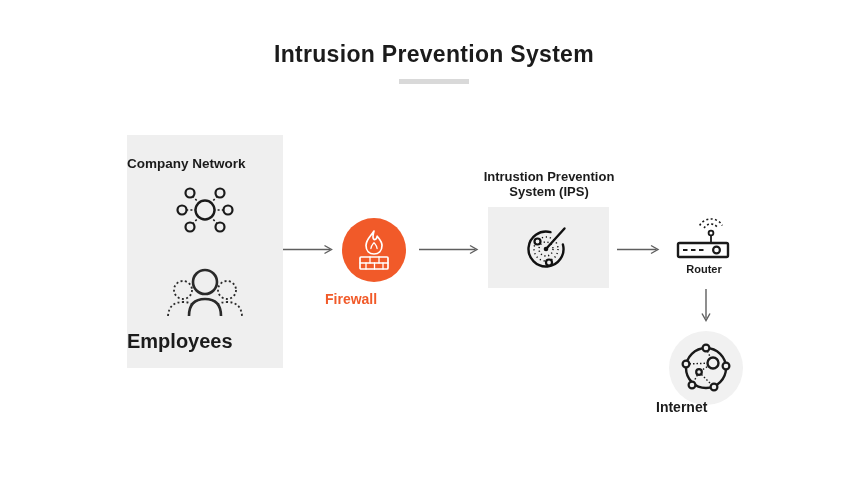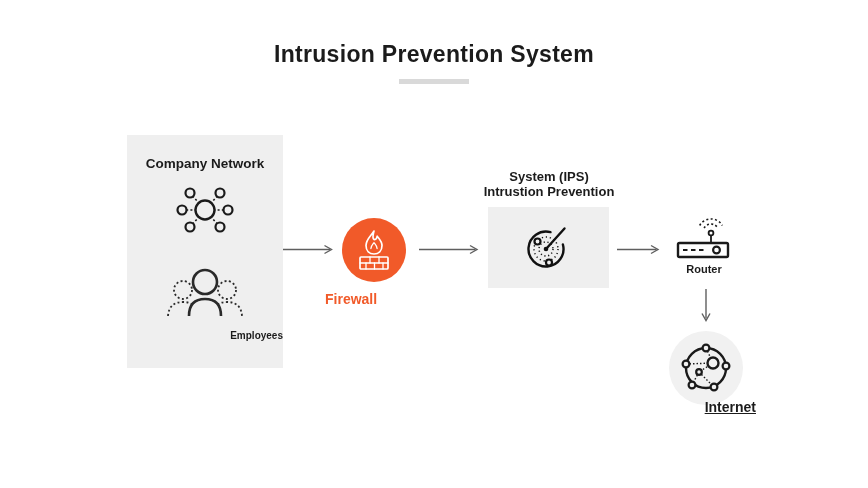--- a/index.html
+++ b/index.html
@@ -10,44 +10,44 @@
   .abs{position:absolute;}
   .page-title{
     top:41px;left:0;width:868px;text-align:center;
     font-size:23px;font-weight:bold;letter-spacing:.3px;color:#1b1b1b;
   }
   .title-underline{left:399px;top:79px;width:70px;height:5px;background:#d9d9d9;}
   .connectors{left:0;top:0;width:868px;height:488px;pointer-events:none;}
 
   
   .company-box{left:127px;top:135px;width:156px;height:233px;background:#efefef;}
-  .company-label{left:0;top:21px;width:156px;text-align:center;font-size:13.5px;font-weight:bold;position:absolute;}
+  .company-label{left:0;top:21px;width:156px;text-align:left;font-size:13.5px;font-weight:bold;position:absolute;}
   .network-icon{position:absolute;left:48px;top:184px;}
   .company-box .network-icon{left:48px;top:49px;}
   .employees-icon{position:absolute;left:40px;top:133px;}
-  .employees-label{left:0;top:195px;width:156px;text-align:right;font-size:10px;font-weight:bold;position:absolute;}
+  .employees-label{left:0;top:195px;width:156px;text-align:left;font-size:20px;font-weight:bold;position:absolute;}
 
   
   .firewall-circle{left:342px;top:218px;width:64px;height:64px;border-radius:50%;background:#f15a29;}
   .firewall-circle svg{position:absolute;left:16px;top:12px;}
   .firewall-label{left:325px;top:291px;width:100px;text-align:left;font-size:14px;font-weight:bold;color:#f15a29;}
 
   
   .ips-title{left:469px;top:169px;width:160px;text-align:center;font-size:13px;line-height:15px;font-weight:bold;}
   .ips-box{left:488px;top:207px;width:121px;height:81px;background:#efefef;}
   .ips-box svg{position:absolute;left:34px;top:14px;}
 
   
   .router-icon{left:675px;top:213px;}
   .router-label{left:654px;top:263px;width:100px;text-align:center;font-size:11px;font-weight:bold;}
 
   
   .internet-circle{left:669px;top:331px;width:74px;height:74px;border-radius:50%;background:#f1f1f1;}
   .internet-circle svg{position:absolute;left:11px;top:11px;}
-  .internet-label{left:656px;top:399px;width:100px;text-align:right;font-size:14px;font-weight:bold;text-decoration:underline;}
+  .internet-label{left:656px;top:399px;width:100px;text-align:left;font-size:14px;font-weight:bold;}
 </style>
 </head>
 <body>
 
 <div class="canvas">
 
   <div class="abs page-title">Intrusion Prevention System</div>
   <div class="abs title-underline"></div>
 
   <svg class="abs connectors" width="868" height="488" viewBox="0 0 868 488" fill="none">
@@ -122,22 +122,22 @@
           <path d="M8 33 V39"></path>
             <path d="M16.5 33 V39"></path>
             <path d="M25 33 V39"></path>
         </g>
       </g>
     </svg>
   </div>
   <div class="abs firewall-label">Firewall</div>
 
   <div class="abs ips-title">
+    <div>Intrustion Prevention</div>
     <div>System (IPS)</div>
-    <div>Intrustion Prevention</div>
   </div>
   <div class="abs ips-box">
     <svg width="52" height="52" viewBox="0 0 52 52" fill="none">
       <g stroke="#111111">
         <path d="M40.9 23.5 A17.5 17.5 0 1 1 28.5 11.1" stroke-width="2.4" stroke-linecap="round"></path>
         <circle cx="24" cy="28" r="7" stroke-width="1.5" stroke-dasharray="1.2 2.6"></circle>
         <circle cx="24" cy="28" r="12" stroke-width="1.5" stroke-dasharray="1.2 2.8"></circle>
         <path d="M24 28 L42.5 7.5" stroke-width="2.4" stroke-linecap="round"></path>
         <circle cx="24" cy="28" r="2.3" fill="#111111" stroke="none"></circle>
         <circle cx="15.5" cy="20.5" r="3" stroke-width="2.2" fill="#efefef"></circle>

